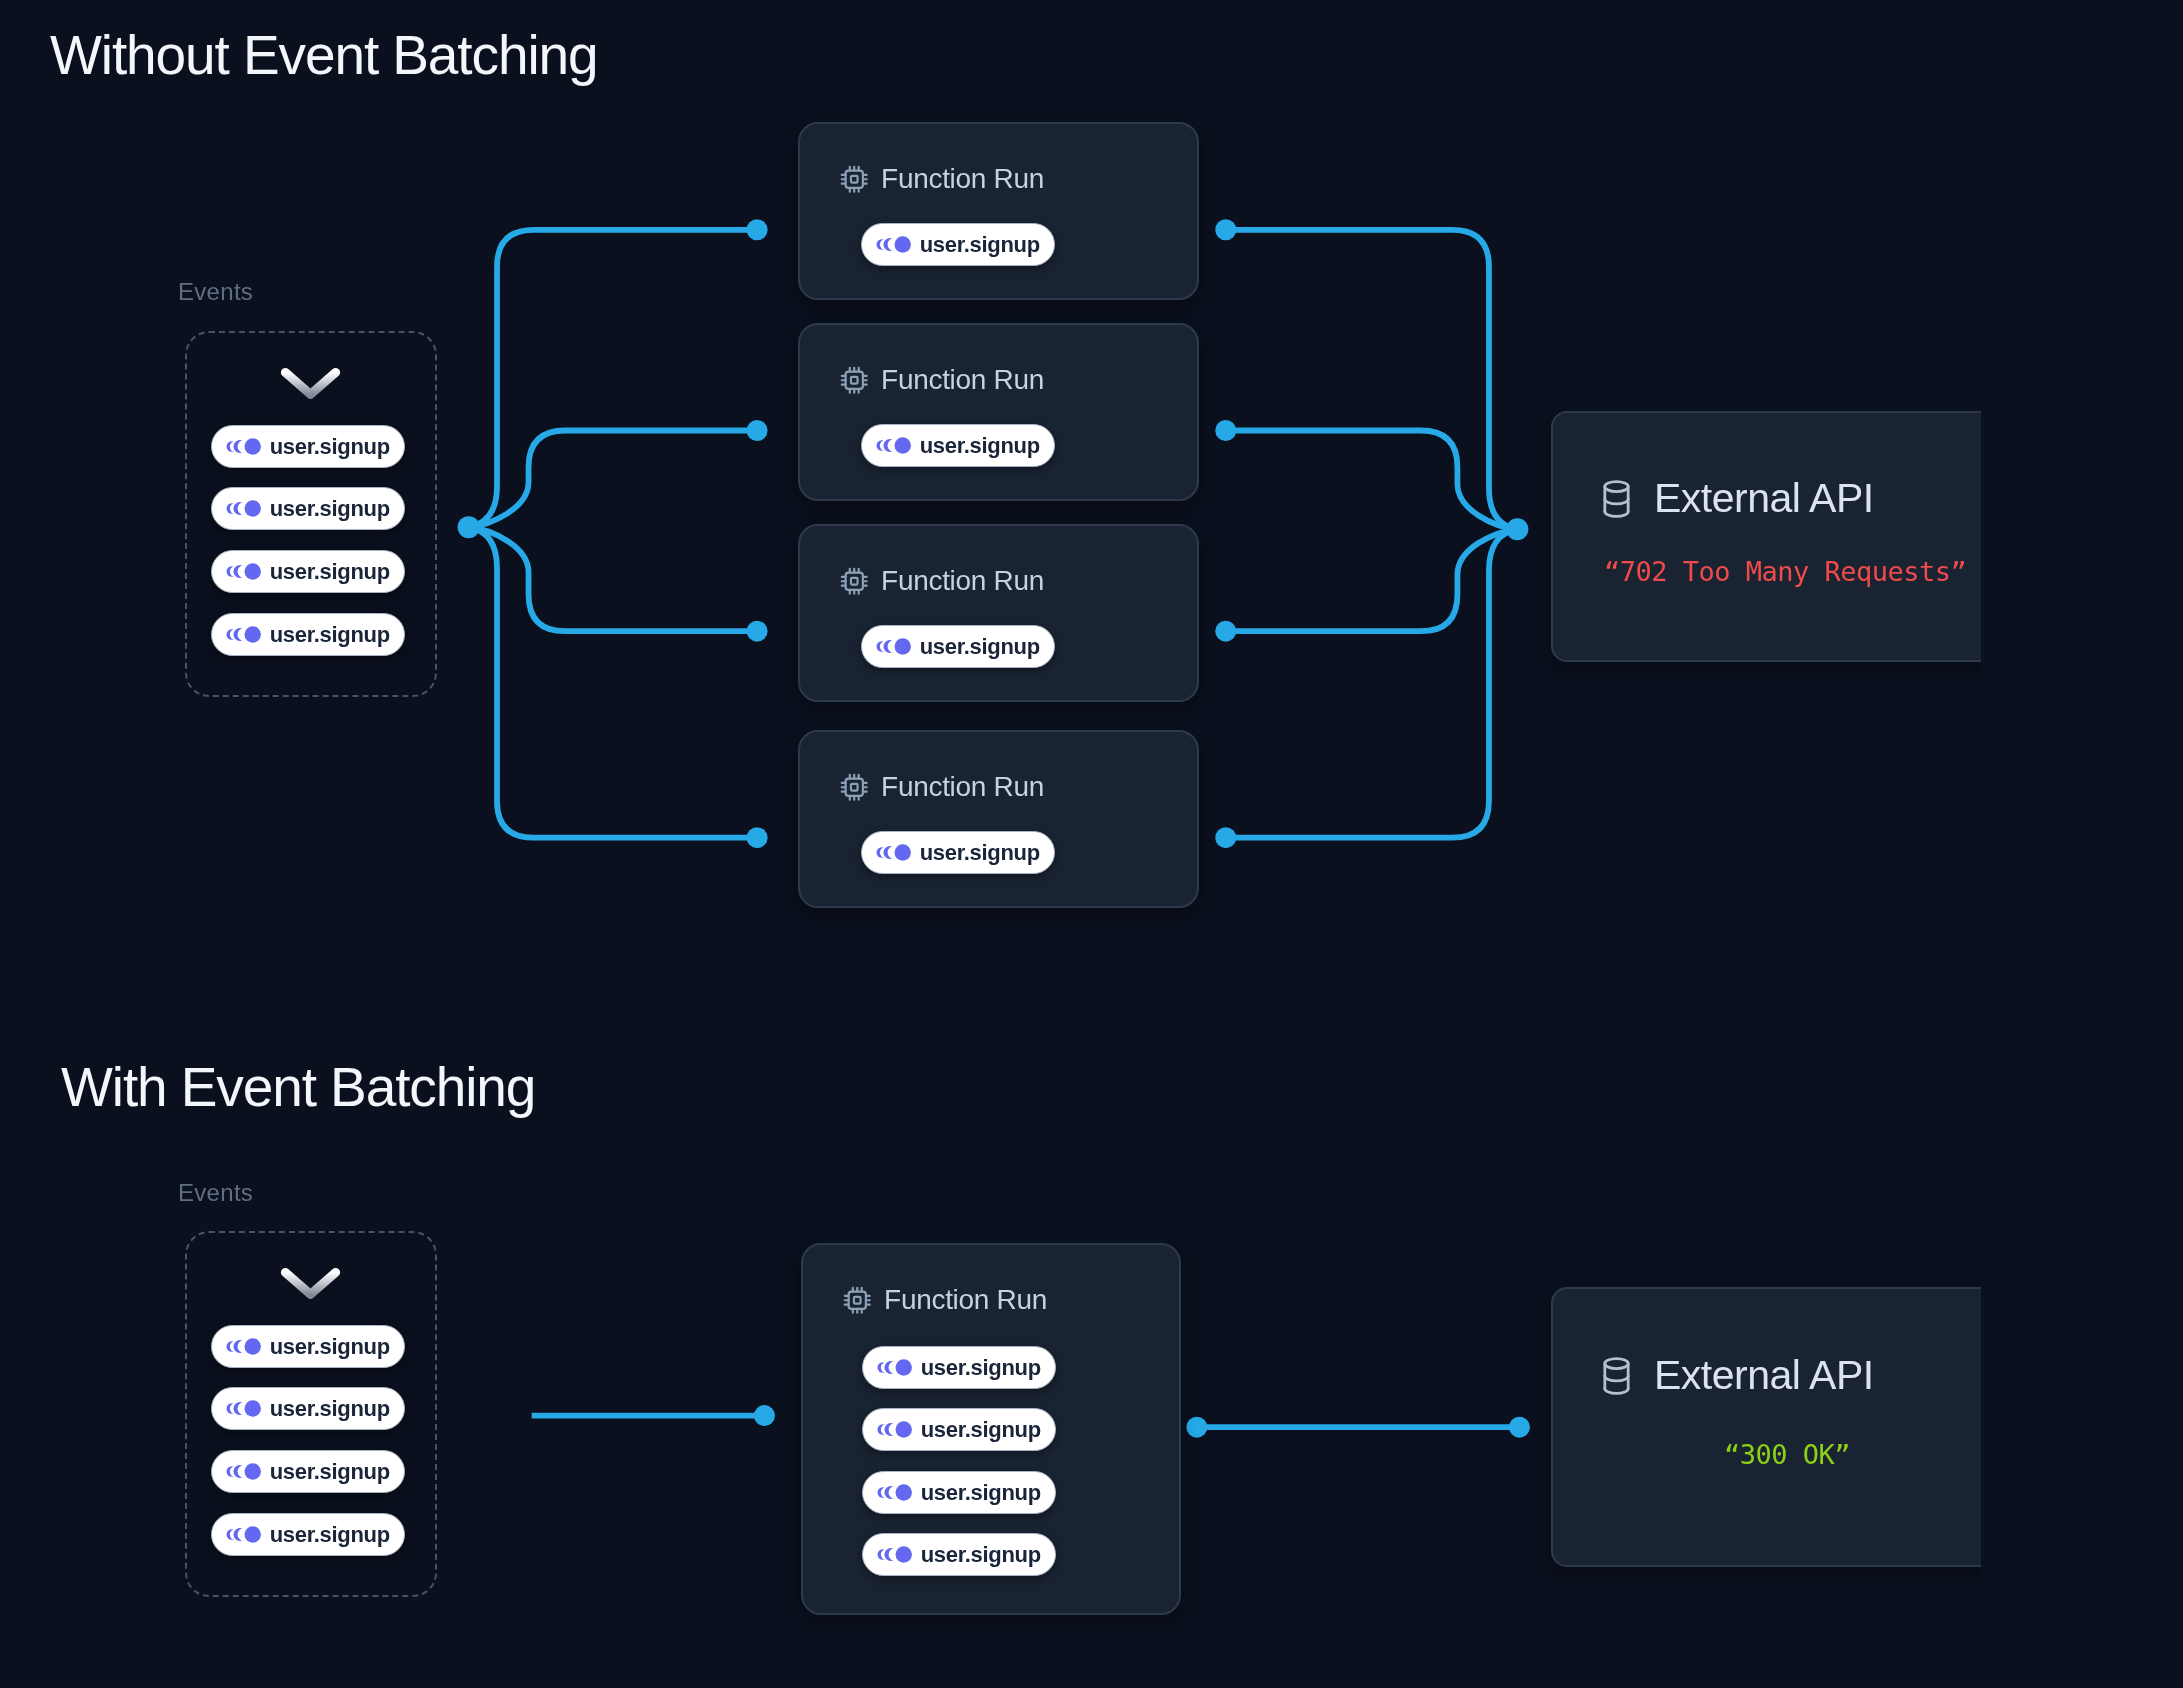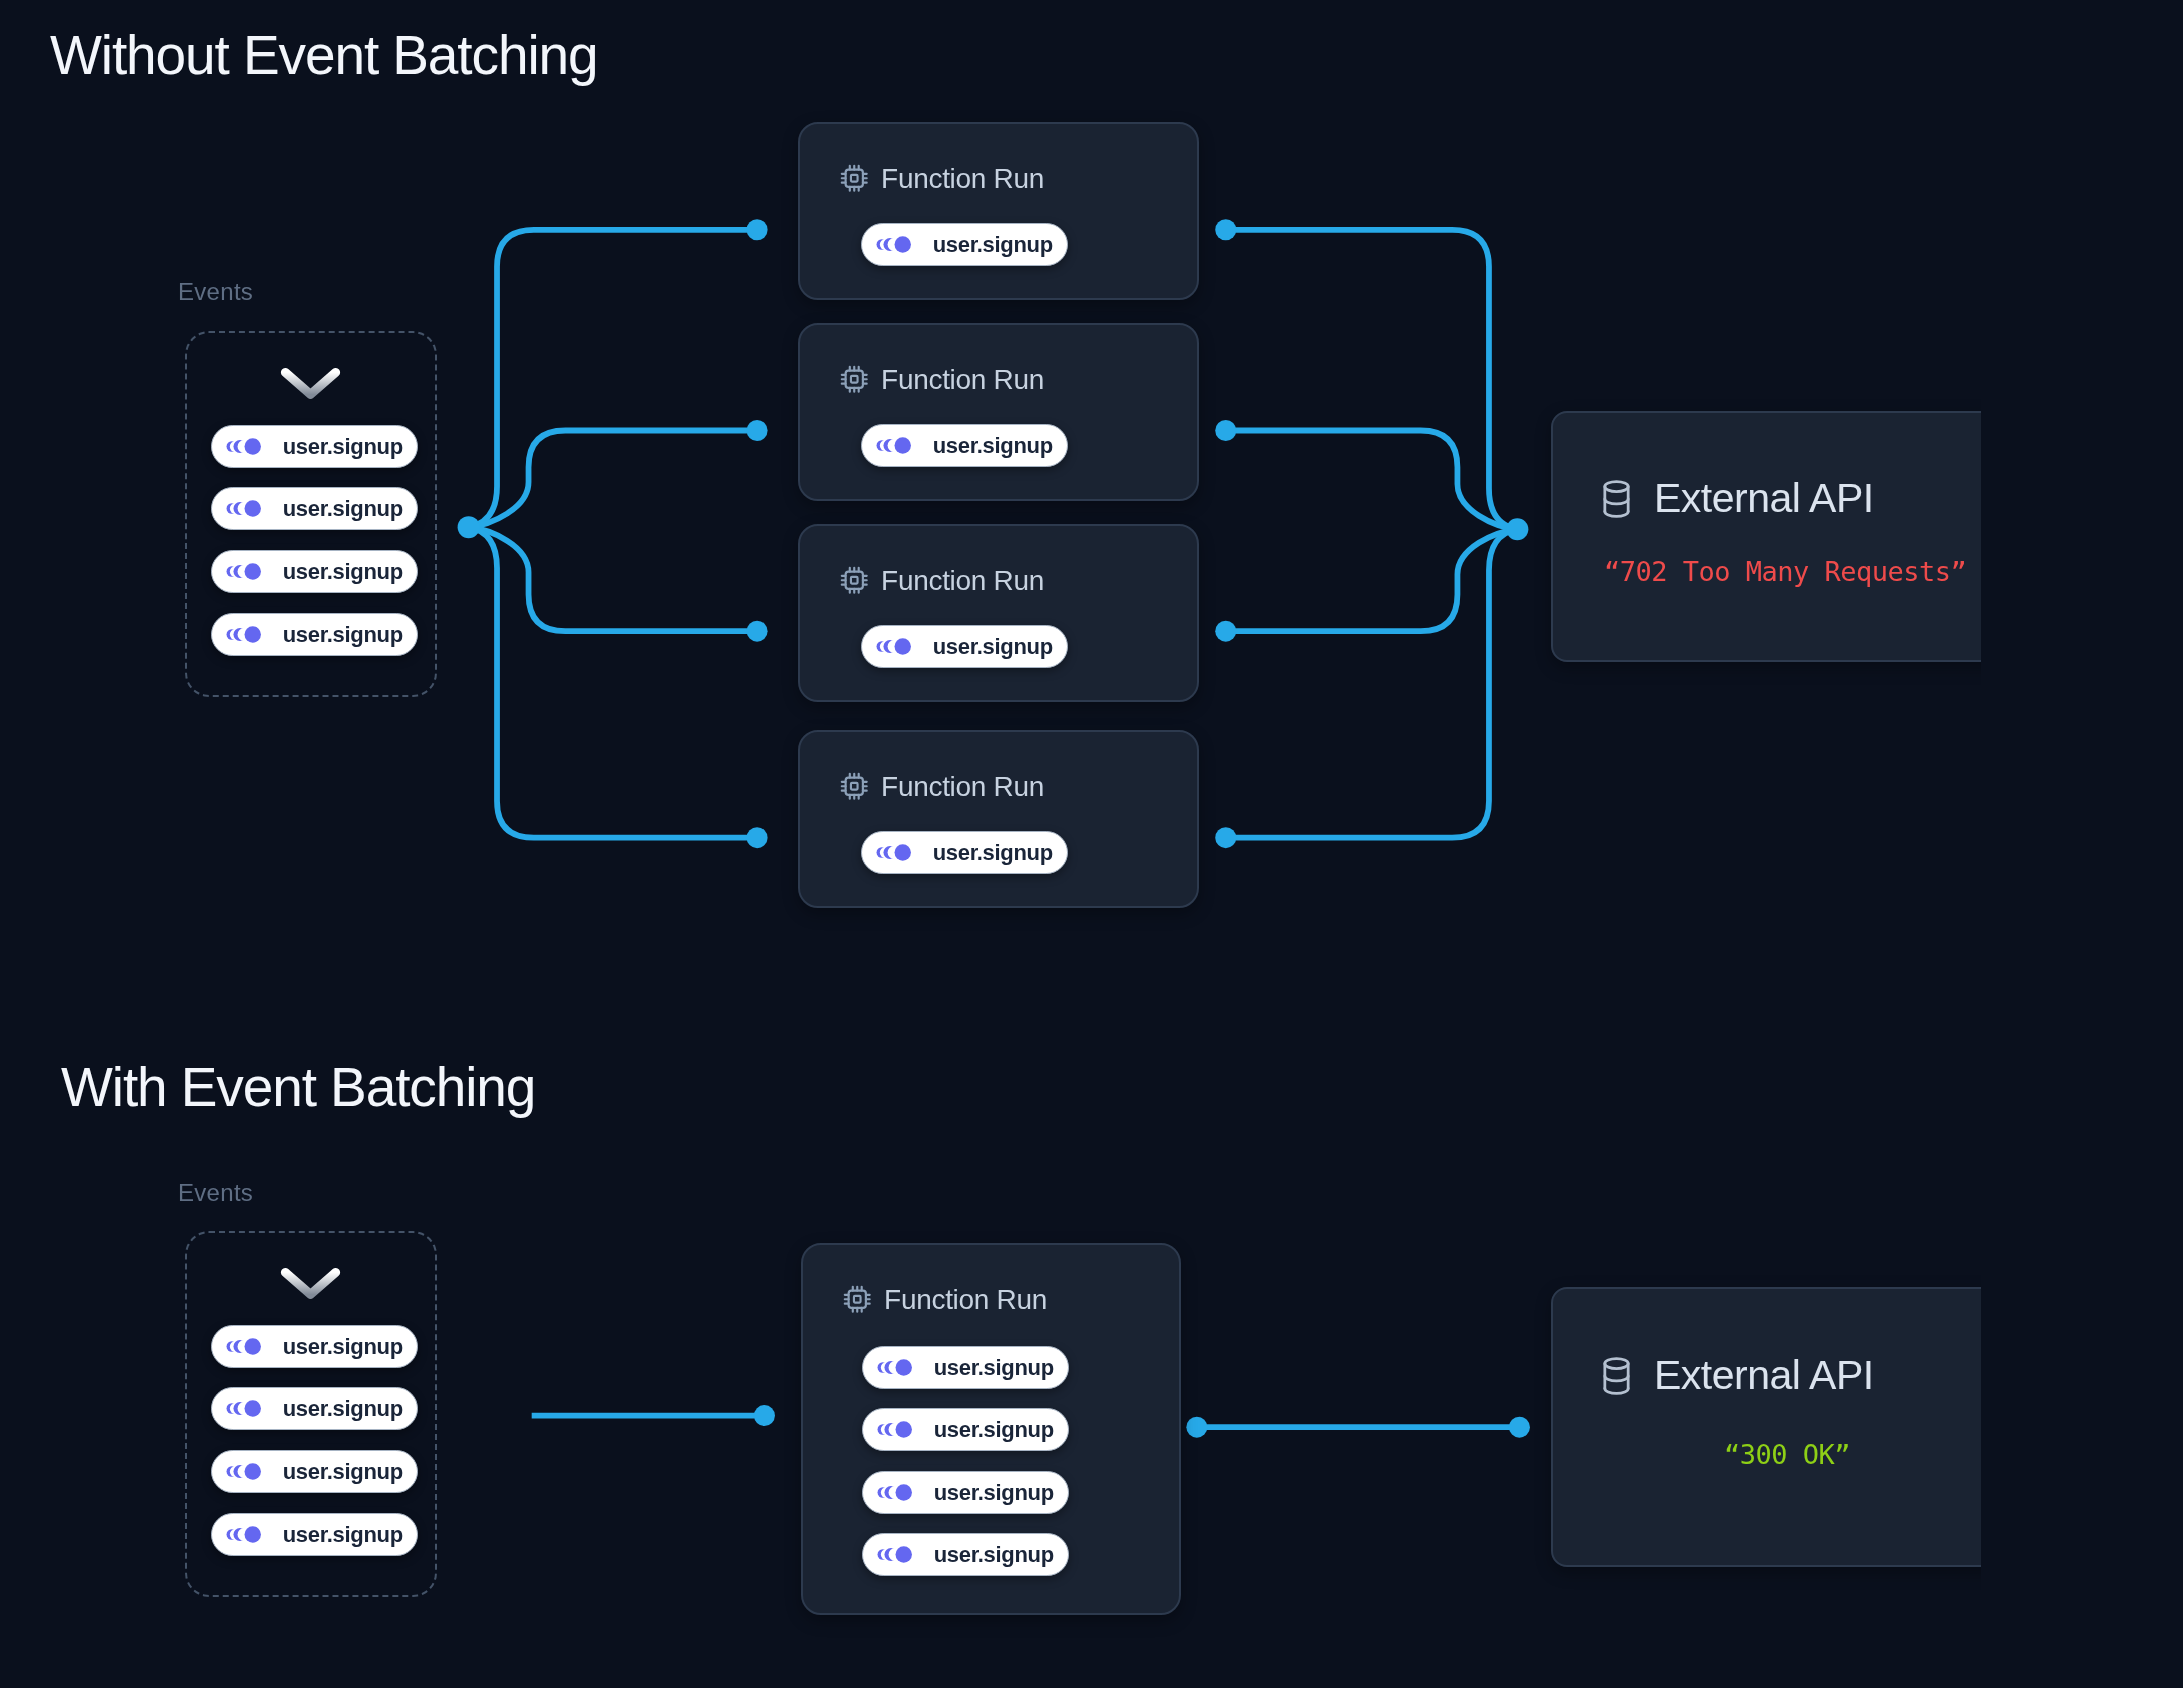--- a/index.html
+++ b/index.html
@@ -4,30 +4,30 @@
 <style>
   html,body{margin:0;padding:0;background:#0a101d;}
   #canvas{position:relative;width:1981px;height:1689px;background:var(--page-bg,#0a101d);
           font-family:"Liberation Sans",sans-serif;overflow:hidden;}
   .abs{position:absolute;}
   .sec-title{font-size:55px;font-weight:500;color:#f3f6fb;letter-spacing:-1.1px;white-space:nowrap;}
   .events-label{font-size:24px;color:#5f6e84;letter-spacing:0.3px;}
   .dashed-box{border:2.1px dashed #445368;border-radius:24px;}
   .chevron{width:65px;height:39px;}
   .pill{height:41px;background:#ffffff;border:1.6px solid #a6b3c3;border-radius:23px;
-        display:flex;align-items:center;gap:20px;padding:0 13.7px;
+        display:flex;align-items:center;gap:7px;padding:0 13.7px;
         box-shadow:0 3.2px 9.5px rgba(0,0,0,.35);width:max-content;}
   .evt-ic{width:37px;height:21px;flex:0 0 auto;}
   .evt-p{fill:var(--event-purple,#6467f0);}
   .evt-w{fill:#ffffff;}
   .pill-txt{font-size:22px;font-weight:700;color:#1a2539;letter-spacing:-0.3px;white-space:nowrap;}
   .fn-card{width:397px;height:174px;background:var(--card-bg,#1a2332);border:2.1px solid #2d3a4e;
            border-radius:20px;box-shadow:0 5.3px 16px rgba(0,0,0,.3);}
   .fn-card.lg{width:376px;height:368px;}
-  .fn-head{position:absolute;left:39px;top:39px;display:flex;align-items:flex-start;gap:11.6px;
+  .fn-head{position:absolute;left:39px;top:39px;display:flex;align-items:center;gap:11.6px;
            color:#c7d2e0;font-size:28px;letter-spacing:-0.3px;white-space:nowrap;}
   .cpu-ic{width:30.5px;height:30.5px;color:#8ca0b8;flex:0 0 auto;}
   .api-card{width:557px;background:var(--card-bg,#1a2332);border:2.1px solid #2d3a4e;
             border-radius:16px;box-shadow:0 5.3px 16px rgba(0,0,0,.3);}
   .api-head{position:absolute;left:46px;top:62px;display:flex;align-items:center;gap:20px;
             color:#dbe3ee;font-size:41px;letter-spacing:-0.5px;white-space:nowrap;}
   .db-ic{width:35px;height:44px;color:#b4c0d0;flex:0 0 auto;}
   .api-resp{position:absolute;font-family:"DejaVu Sans Mono","Liberation Mono",monospace;
             font-size:27px;white-space:nowrap;letter-spacing:-0.5px;}
   .api-resp.err{color:var(--error-red,#ef4b4b);}

